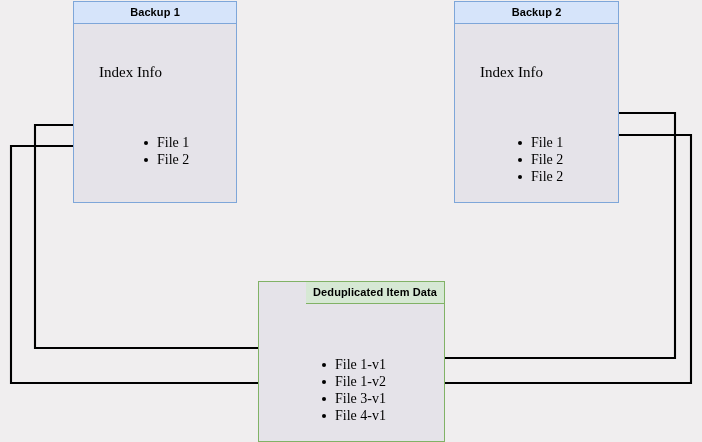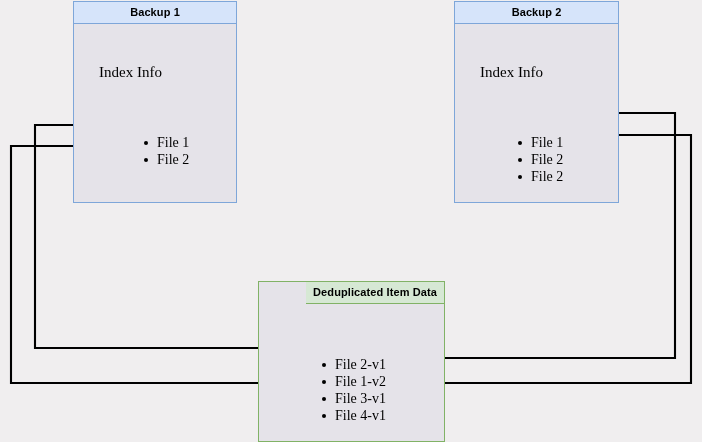--- a/index.html
+++ b/index.html
@@ -124,21 +124,21 @@
         <li>File 2</li>
         <li>File 2</li>
       </ul>
     </div>
   </div>
 
   <div class="node green" style="left:258px; top:281px; width:187px; height:161px;">
     <div class="node-header">Deduplicated Item Data</div>
     <div class="node-body">
       <ul class="bullet-list" style="left:46px; top:36px;">
-        <li>File 2-v1</li>
+        <li>File 1-v1</li>
         <li>File 1-v2</li>
         <li>File 3-v1</li>
         <li>File 4-v1</li>
       </ul>
     </div>
   </div>
 
 </div>
 
 </body></html>

